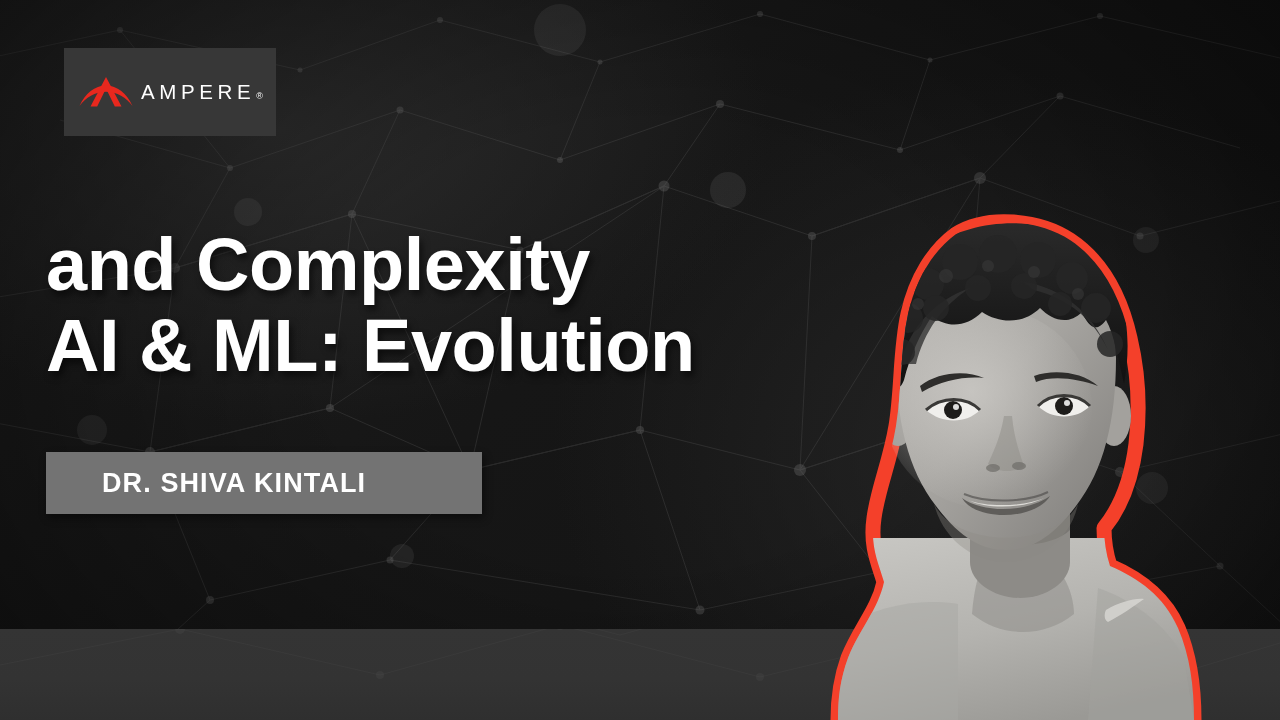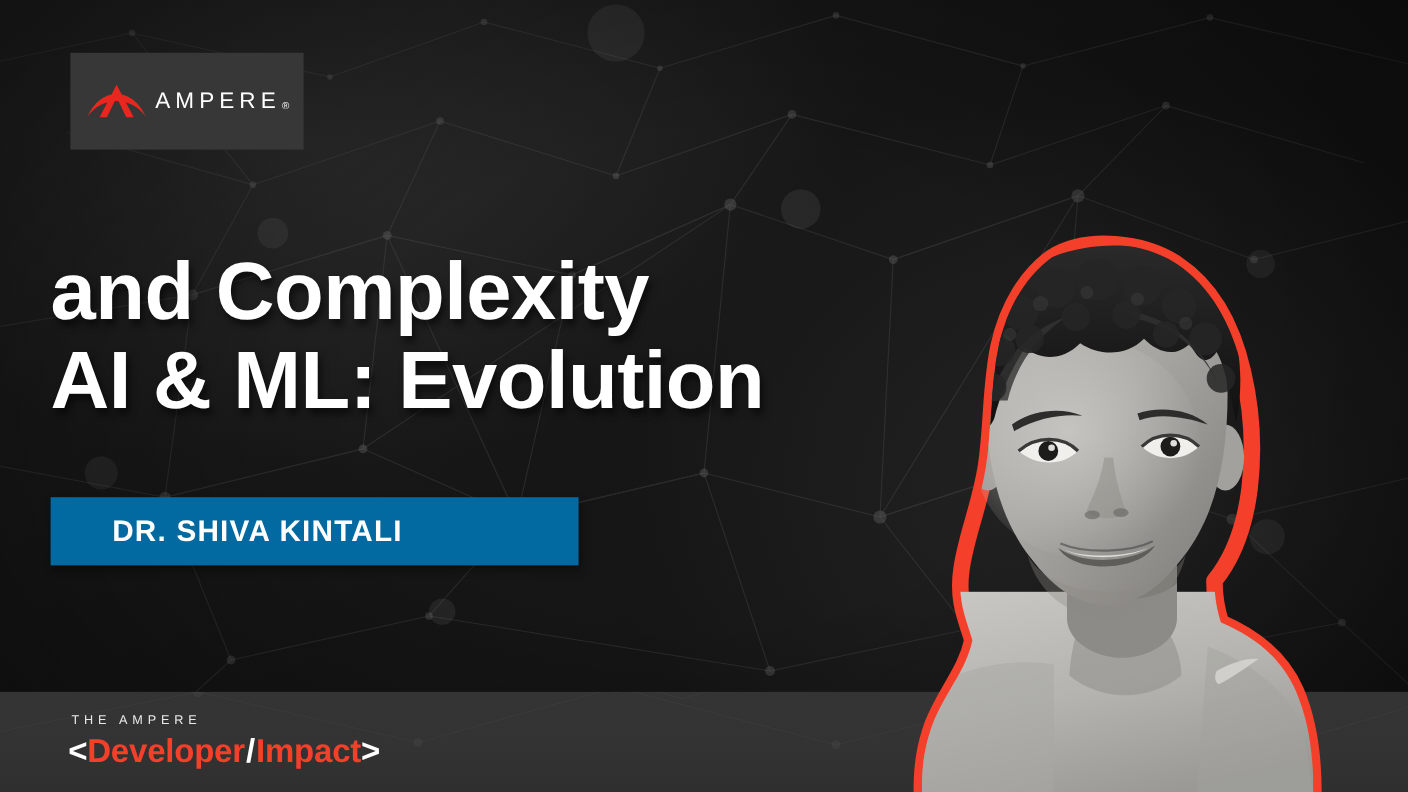--- a/index.html
+++ b/index.html
@@ -102,23 +102,23 @@
     letter-spacing: -0.5px;
     text-shadow: 3px 5px 7px rgba(0,0,0,0.55);
   }
   .title .ln { display: block; }
 
   
   .speaker-badge {
     position: absolute;
     left: 46px;
     top: 452px;
-    width: 480px;
+    width: 436px;
     height: 62px;
-    background: #0369a1;
+    background: #737373;
     display: flex;
     align-items: center;
     box-shadow: 2px 4px 8px rgba(0,0,0,0.45);
   }
   .speaker-name {
     color: #ffffff;
     font-size: 27px;
     font-weight: 700;
     letter-spacing: 1.1px;
     padding-left: 56px;
@@ -283,30 +283,20 @@
 
   <div class="title">
     <span class="ln">and Complexity</span>
     <span class="ln">AI &amp; ML: Evolution</span>
   </div>
 
   <div class="speaker-badge">
     <span class="speaker-name">DR. SHIVA KINTALI</span>
   </div>
 
-  <div class="brand">
-    <div class="brand-kicker">THE AMPERE</div>
-    <div class="brand-lockup">
-      <span class="brand-bracket">&lt;</span>
-      <span class="brand-red">Developer</span>
-      <span class="brand-slash">/</span>
-      <span class="brand-red">Impact</span>
-      <span class="brand-bracket">&gt;</span>
-    </div>
-  </div>
 
   <div class="speaker-photo">
     <svg viewBox="0 0 356 562" preserveAspectRatio="none" aria-hidden="true">
       <defs>
         <clipPath id="cutout">
           <path d="M118 76 C96 92 78 120 70 156 C62 192 64 232 58 268
                    C52 304 40 330 36 360 C32 388 40 404 46 424
                    C40 452 22 470 10 500 C2 522 0 540 0 562
                    L356 562 C356 528 352 498 340 470
                    C326 438 300 420 272 408 C268 396 266 382 266 370

